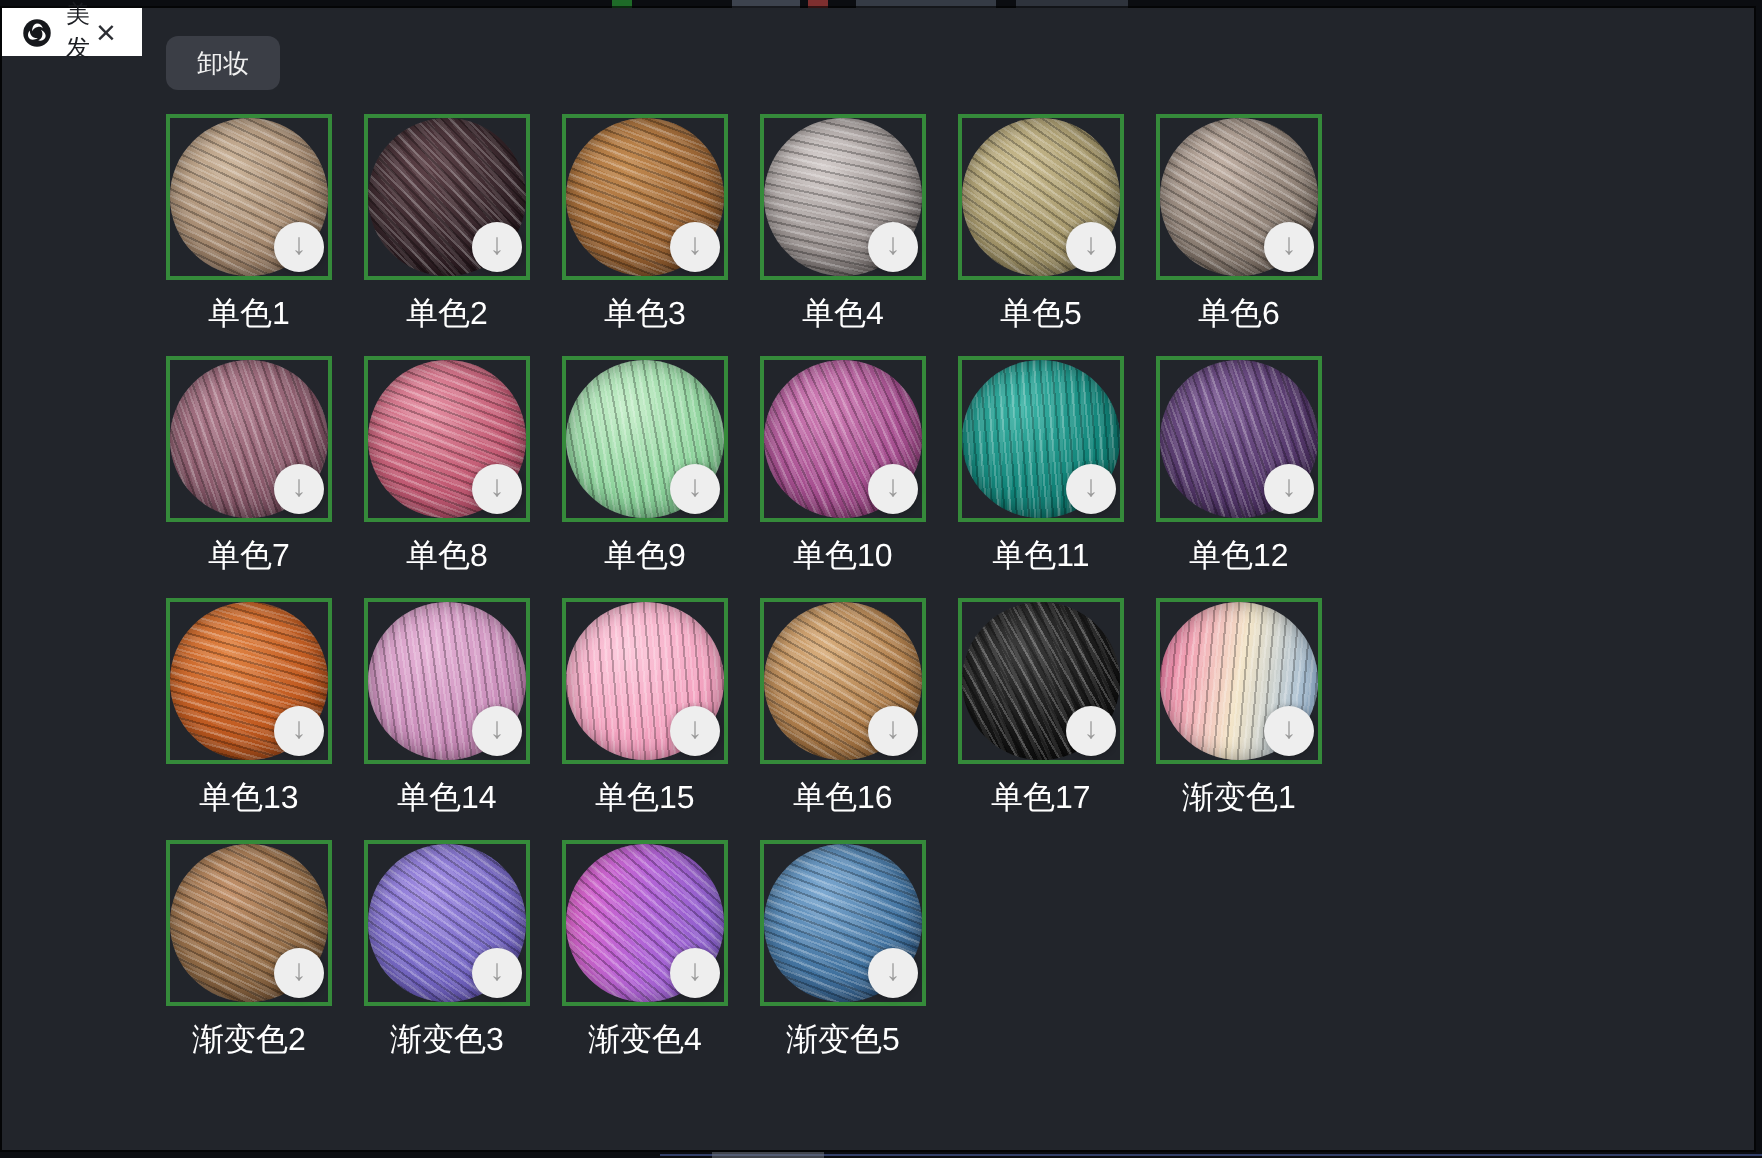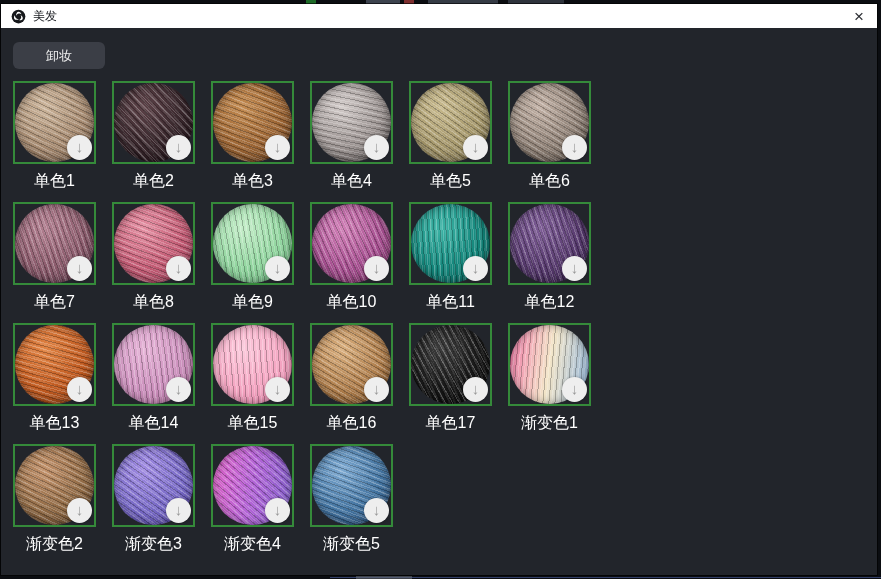--- a/index.html
+++ b/index.html
@@ -10,36 +10,36 @@
     -webkit-font-smoothing:antialiased;
   }
   
   .bg-speck{position:absolute;top:0;height:4px;}
   .bg-bottom-line{position:absolute;bottom:1px;left:330px;right:0;height:1px;background:#33406a;}
   .bg-bottom-marks{position:absolute;bottom:0;left:356px;width:56px;height:3px;background:#6d727c;opacity:.55;}
 
   .dialog{
     position:absolute;left:1px;top:4px;width:876px;height:571px;
     background:var(--dialog-bg,#22252b);
-    display:flex;flex-direction:column;
+    display:flex;flex-direction:row;
     box-shadow:0 0 0 1px rgba(0,0,0,.6);
   }
   .titlebar{
     flex:0 0 24px;height:24px;background:var(--titlebar-bg,#ffffff);
     display:flex;align-items:center;padding:0 10px 0 10px;
   }
   .logo{width:15px;height:15px;display:flex;align-items:center;}
   .title{margin-left:7px;font-size:12px;color:var(--titlebar-text,#1b1d22);}
   .close{
     margin-left:auto;font-size:17px;line-height:1;color:#2c2e33;
     padding:0 3px;cursor:pointer;user-select:none;
   }
   .content{flex:1;padding:14px 0 0 12px;box-sizing:border-box;}
   .remove-btn{
-    display:block;width:92px;height:27px;border:none;border-radius:6px;
+    display:block;width:57px;height:27px;border:none;border-radius:6px;
     background:var(--button-bg,#3b3e46);color:var(--button-text,#f0f0f0);
     font-size:13px;font-family:Liberation Sans, sans-serif;cursor:pointer;
   }
   .grid{margin-top:12px;width:600px;display:flex;flex-wrap:wrap;}
   .cell{width:83px;margin:0 16px 10px 0;}
   .swatch{
     width:79px;height:79px;border:2px solid var(--swatch-border,#358a3a);
     position:relative;box-sizing:content-box;background:var(--dialog-bg,#22252b);
     cursor:pointer;
   }

